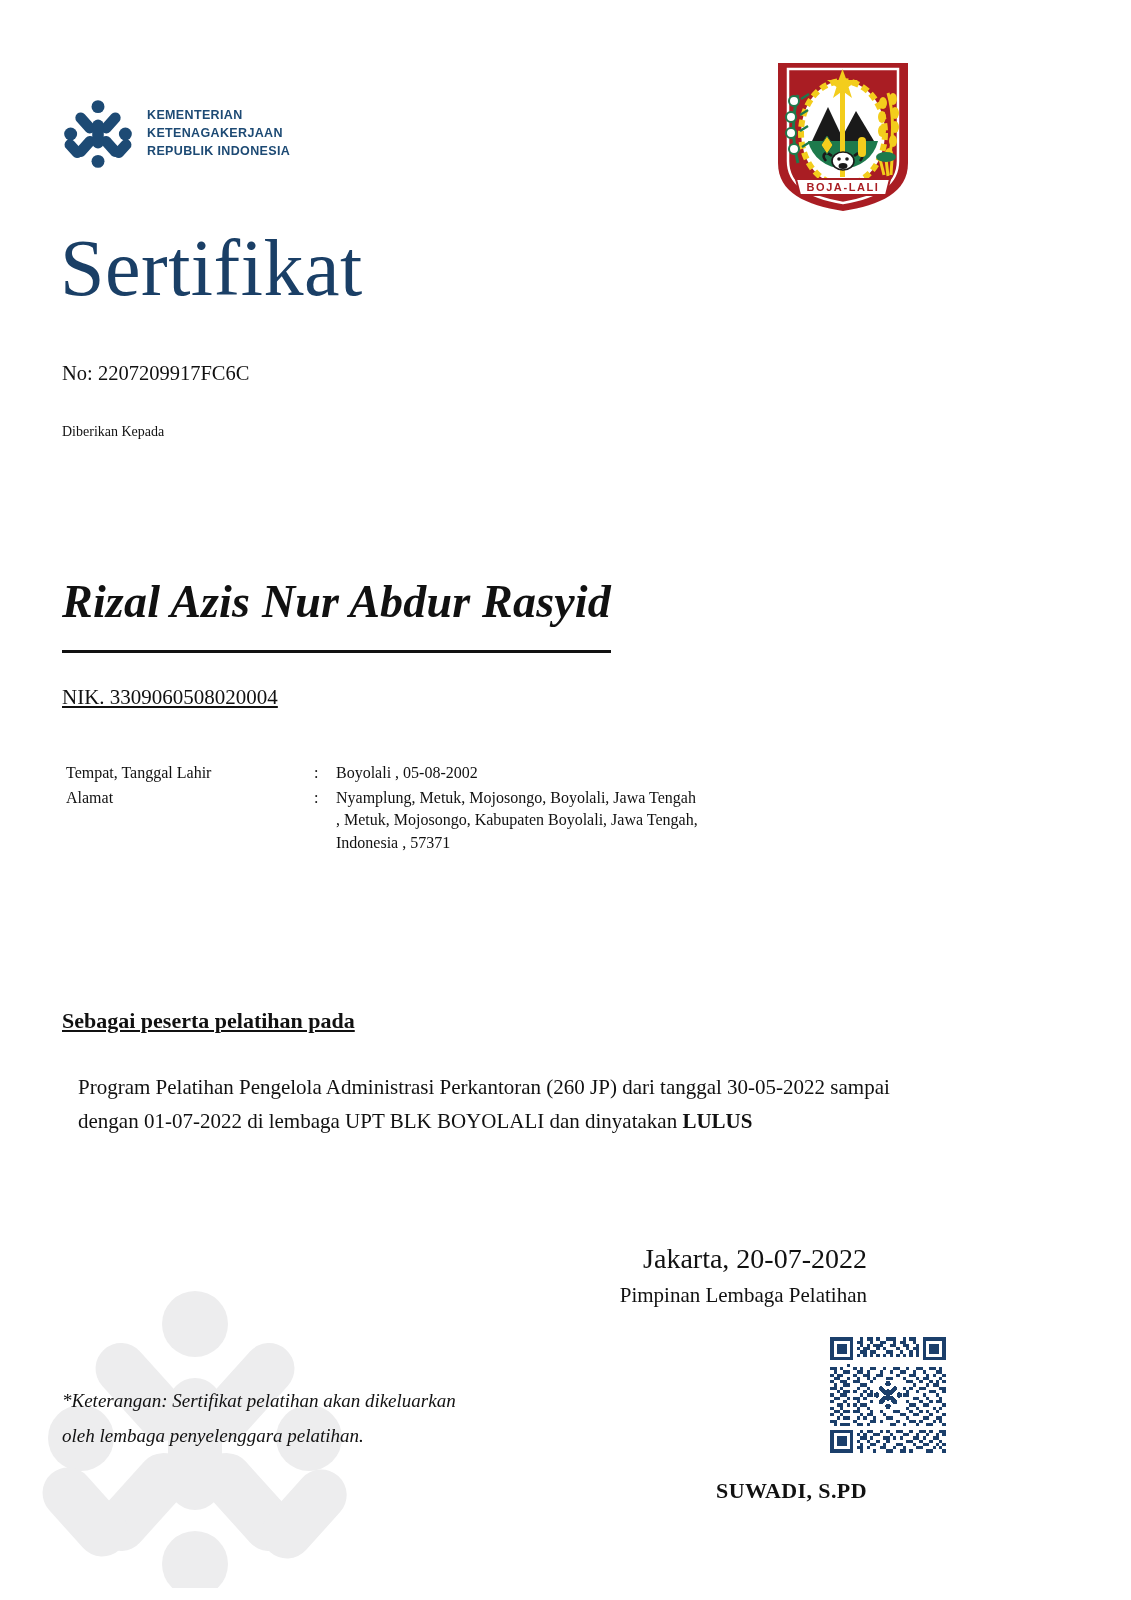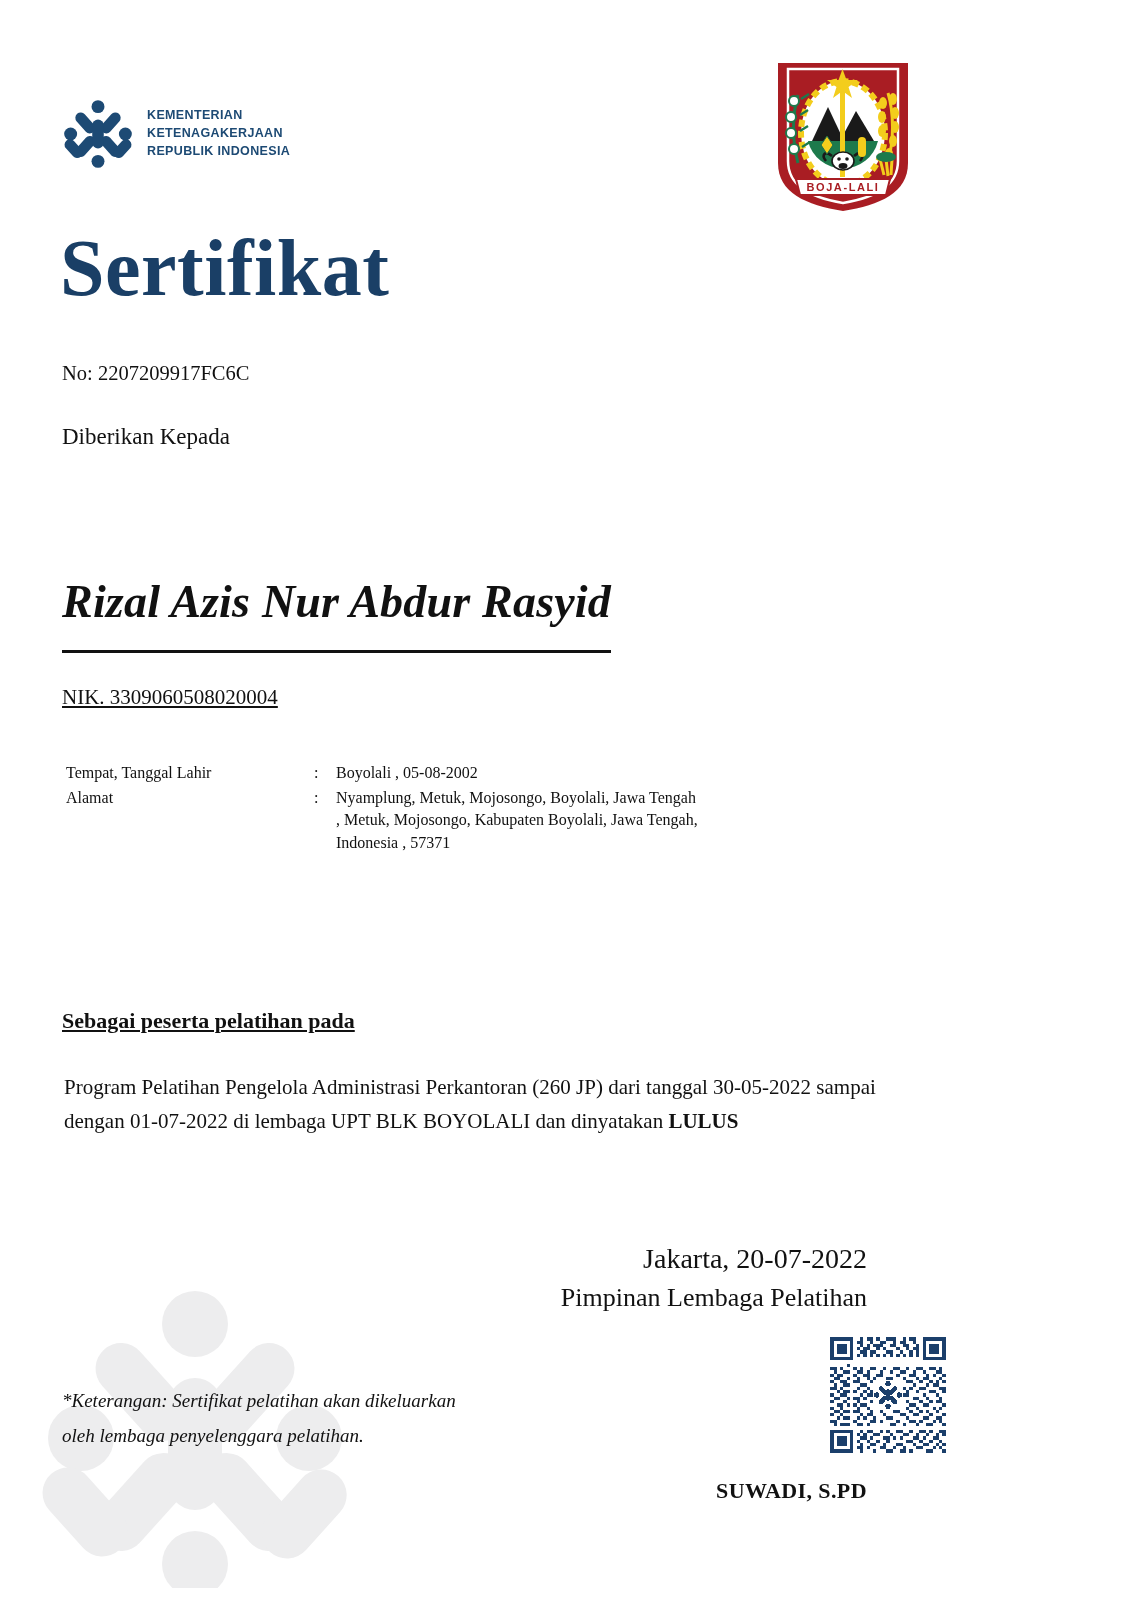--- a/index.html
+++ b/index.html
@@ -63,36 +63,36 @@
   .emblem { position: absolute; left: 768px; top: 55px; width: 150px; height: 160px; }
 
   
   .cert-title {
     position: absolute;
     left: 60px;
     top: 228px;
     font-size: 80px;
     line-height: 1;
     color: #1a3f66;
-    font-weight: 700;
+    font-weight: 400;
     letter-spacing: 0.5px;
   }
 
   .cert-no {
     position: absolute;
     left: 62px;
     top: 362px;
     font-size: 20.5px;
   }
 
   .given-to {
     position: absolute;
     left: 62px;
     top: 424px;
-    font-size: 23px;
+    font-size: 14px;
   }
 
   .recipient {
     position: absolute;
     left: 62px;
     top: 575px;
     font-size: 46px;
     font-style: italic;
     font-weight: 700;
     letter-spacing: 0.2px;
@@ -129,41 +129,41 @@
     position: absolute;
     left: 62px;
     top: 1008px;
     font-size: 22px;
     font-weight: 700;
     text-decoration: underline;
   }
 
   .program-body {
     position: absolute;
-    left: 64px;
+    left: 78px;
     top: 1070px;
     width: 815px;
     font-size: 21px;
     line-height: 1.62;
   }
   .program-body .pass { font-weight: 700; }
 
   
   .sign-place {
     position: absolute;
     right: 88px;
     top: 1243px;
     font-size: 28px;
     text-align: right;
   }
   .sign-role {
     position: absolute;
     right: 88px;
     top: 1283px;
-    font-size: 26px;
+    font-size: 21px;
     text-align: right;
   }
   .qr-wrap {
     position: absolute;
     left: 827px;
     top: 1334px;
     width: 122px;
     height: 122px;
   }
   .signer-name {

